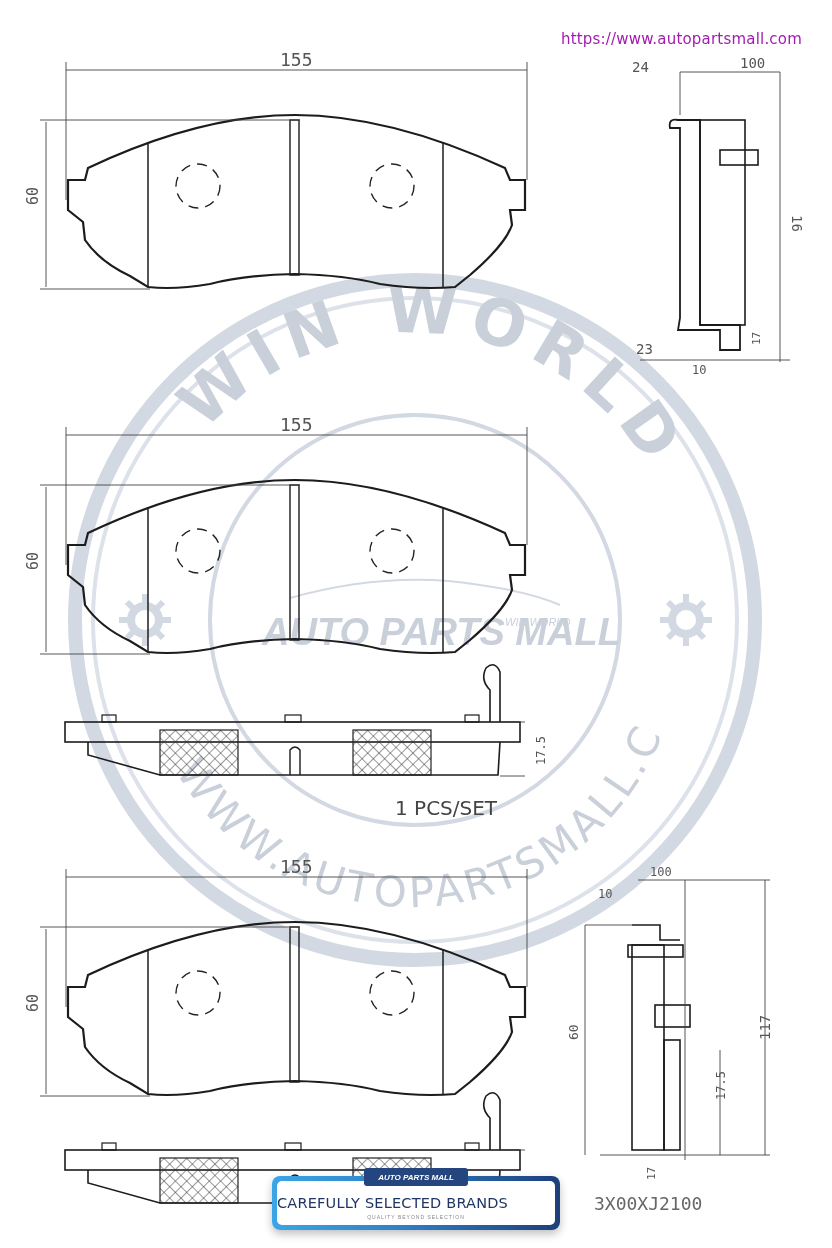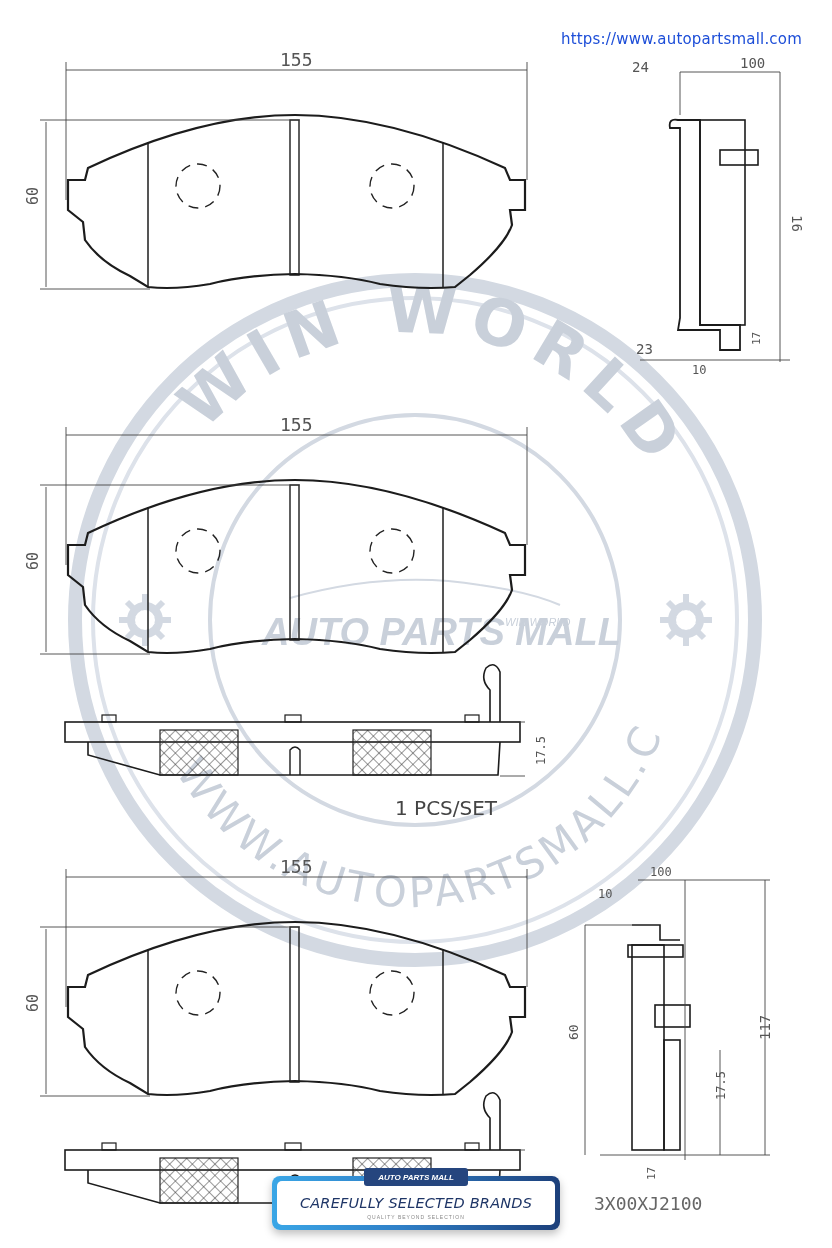--- a/index.html
+++ b/index.html
@@ -1,26 +1,26 @@
 <!DOCTYPE html>
 <html><head>
 <meta charset="utf-8">
 <style>
   html,body{margin:0;padding:0;background:#ffffff;}
   body{width:832px;height:1248px;position:relative;overflow:hidden;font-family:"Liberation Sans",sans-serif;}
   #canvas{position:absolute;left:0;top:0;width:832px;height:1248px;}
-  .url{position:absolute;right:30px;top:30px;font-size:15px;color:#1d4ed8;font-family:"DejaVu Sans",sans-serif;letter-spacing:0.2px;}
+  .url{position:absolute;right:30px;top:30px;font-size:15px;color:#a21caf;font-family:"DejaVu Sans",sans-serif;letter-spacing:0.2px;}
   .dimtxt{font-family:"DejaVu Sans Mono",monospace;fill:#555;}
   .wm{fill:#c9d0da;}
   .line{stroke:#1c1c1c;fill:none;}
   .thin{stroke:#444;stroke-width:0.9;fill:none;}
   .banner{position:absolute;left:272px;top:1176px;width:288px;height:54px;border-radius:8px;
     background:linear-gradient(90deg,#3aa6e6 0%,#2f7fc7 45%,#1c3f7a 100%);box-shadow:0 4px 8px rgba(0,0,0,.25);}
   .banner-inner{position:absolute;left:5px;top:5px;right:5px;bottom:5px;background:#fff;border-radius:5px;}
-  .banner-title{position:absolute;left:0;right:0;top:14px;text-align:center;font-size:14.5px;color:#1e3566;letter-spacing:0.2px;font-family:"DejaVu Sans",sans-serif;font-style:italic;}
+  .banner-title{position:absolute;left:0;right:0;top:14px;font-size:14.5px;color:#1e3566;letter-spacing:0.2px;font-family:"DejaVu Sans",sans-serif;}
   .banner-sub{position:absolute;left:0;right:0;top:33px;text-align:center;font-size:5px;color:#888;letter-spacing:1px;}
   .banner-tab{position:absolute;left:92px;top:-8px;width:104px;height:18px;background:#25457e;border-radius:3px;
     color:#fff;font-size:8px;font-style:italic;font-weight:bold;text-align:center;line-height:20px;}
 </style>
 </head>
 <body>
 
 <svg id="canvas" viewBox="0 0 832 1248" xmlns="http://www.w3.org/2000/svg">
   <defs>
     <pattern id="hatch" width="8" height="8" patternUnits="userSpaceOnUse" patternTransform="rotate(45)">

